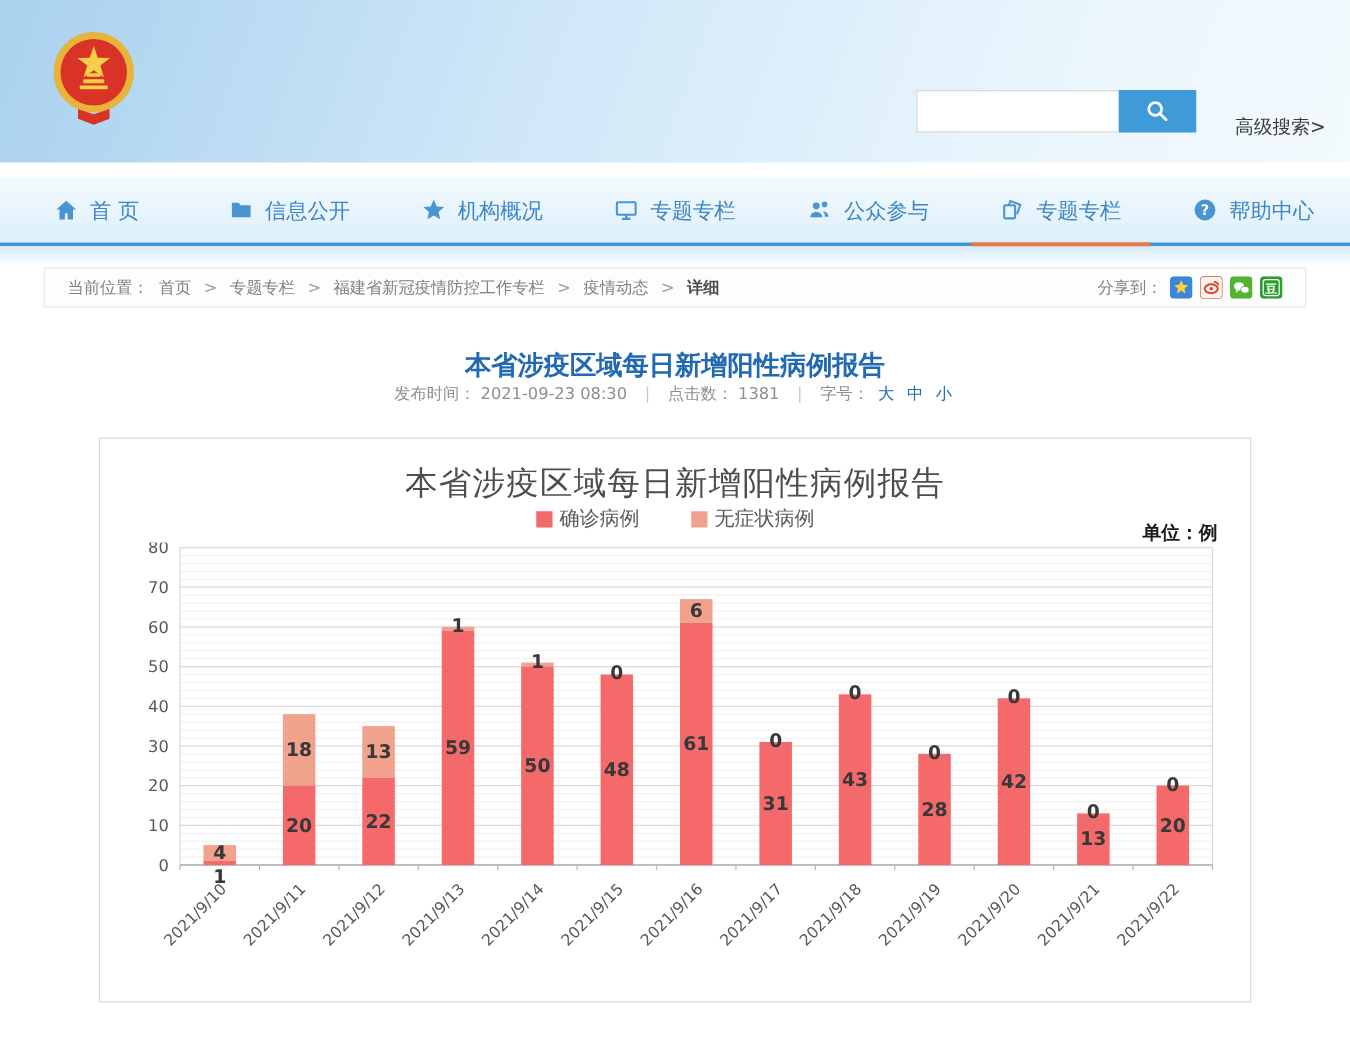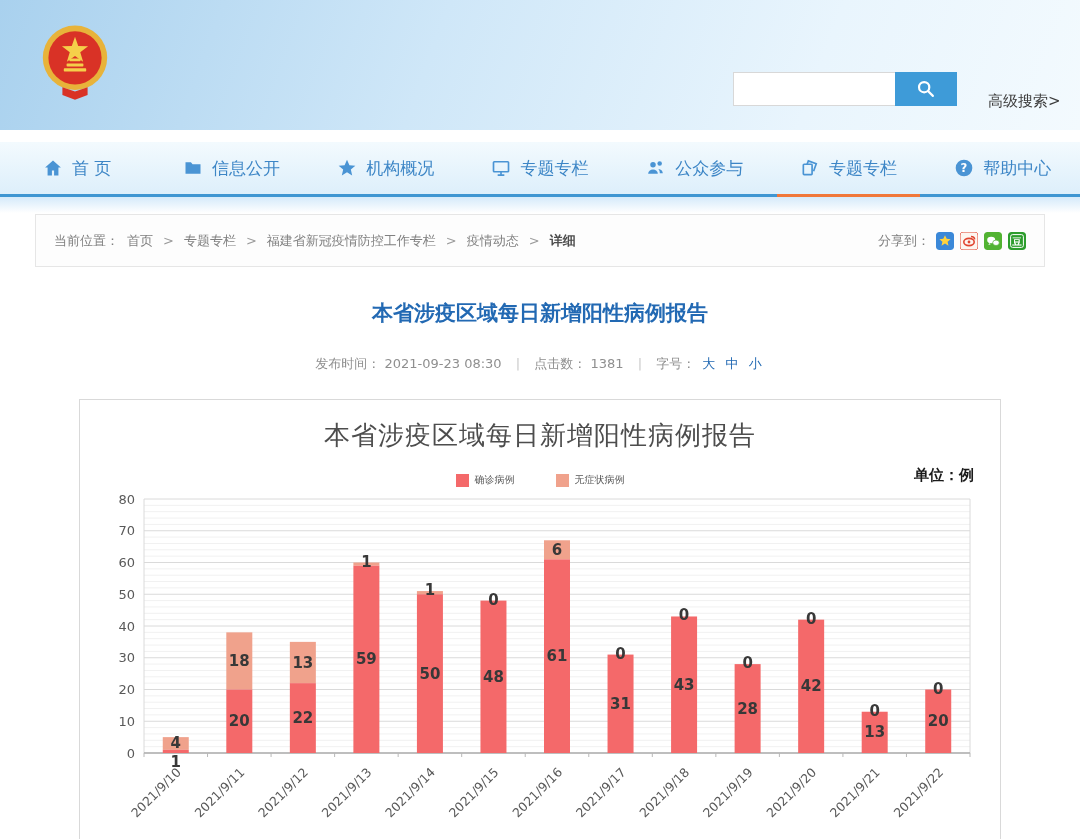--- a/index.html
+++ b/index.html
@@ -25,41 +25,41 @@
     border-bottom:3px solid #3f96d2;margin-top:12px; }
   .nav-item { flex:1; display:flex; align-items:center; justify-content:center; gap:9px;
     position:relative; color:#3d86c6; font-size:17px; cursor:pointer; white-space:nowrap; }
   .nav-item.active::after { content:""; position:absolute; left:6px; right:6px; bottom:-3px;
     height:3px; background:#f0773a; }
   .nav-item svg { display:block; }
 
   .strip { height:16px; background:linear-gradient(#d5eafa,#ffffff); }
 
   
-  .crumb-bar { margin:1px 35px 0 35px; height:53px; border:1px solid #e6e6e6; background:#fdfdfd;
+  .crumb-bar { margin:1px 35px 0 35px; height:32px; border:1px solid #e6e6e6; background:#fdfdfd;
     display:flex; align-items:center; justify-content:space-between; padding:0 18px;
     font-size:13px; color:#808080; }
   .crumb-left { display:flex; align-items:center; gap:8px; }
   .crumb-left .sep { color:#9a9a9a; margin:0 2px; }
   .crumb-link { cursor:pointer; }
   .crumb-current { font-weight:bold; color:#4d4d4d; }
   .share-wrap { display:flex; align-items:center; gap:6px; }
   .share-icon { width:18px; height:18px; border-radius:3px; cursor:pointer; display:block; }
 
   
   .article-title { margin-top:32px; text-align:center; font-size:21px; font-weight:bold; color:#2269b3; }
-  .meta { margin-top:28px; text-align:center; font-size:13px; color:#8f8f8f; }
+  .meta { margin-top:0; text-align:center; font-size:13px; color:#8f8f8f; }
   .meta .sep { color:#c9c9c9; margin:0 10px; }
   .meta .fs-opt { color:#2269b3; margin:0 3px; cursor:pointer; }
 
   
   .chart-box { position:relative; width:922px; margin:26px auto 0; height:452px;
     border:1px solid #d9d9d9; background:#fff; padding-top:18px; }
   .chart-title { text-align:center; font-size:26px; color:#4d4d4d; letter-spacing:1px; }
-  .legend { margin-top:20px; display:flex; justify-content:center; gap:41px; font-size:10px; color:#595959; }
+  .legend { margin-top:1px; display:flex; justify-content:center; gap:41px; font-size:16px; color:#595959; }
   .legend-item { display:flex; align-items:center; gap:6px; }
   .legend-swatch { width:13px; height:13px; display:inline-block; }
   .unit-label { position:absolute; right:26px; top:66px; font-size:15px; font-weight:bold; color:#1a1a1a; }
   .plot-wrap { margin:8px 14px 0 14px; }
 </style>
 </head>
 <body>
 
 <div class="banner">
   <div class="logo-wrap">

